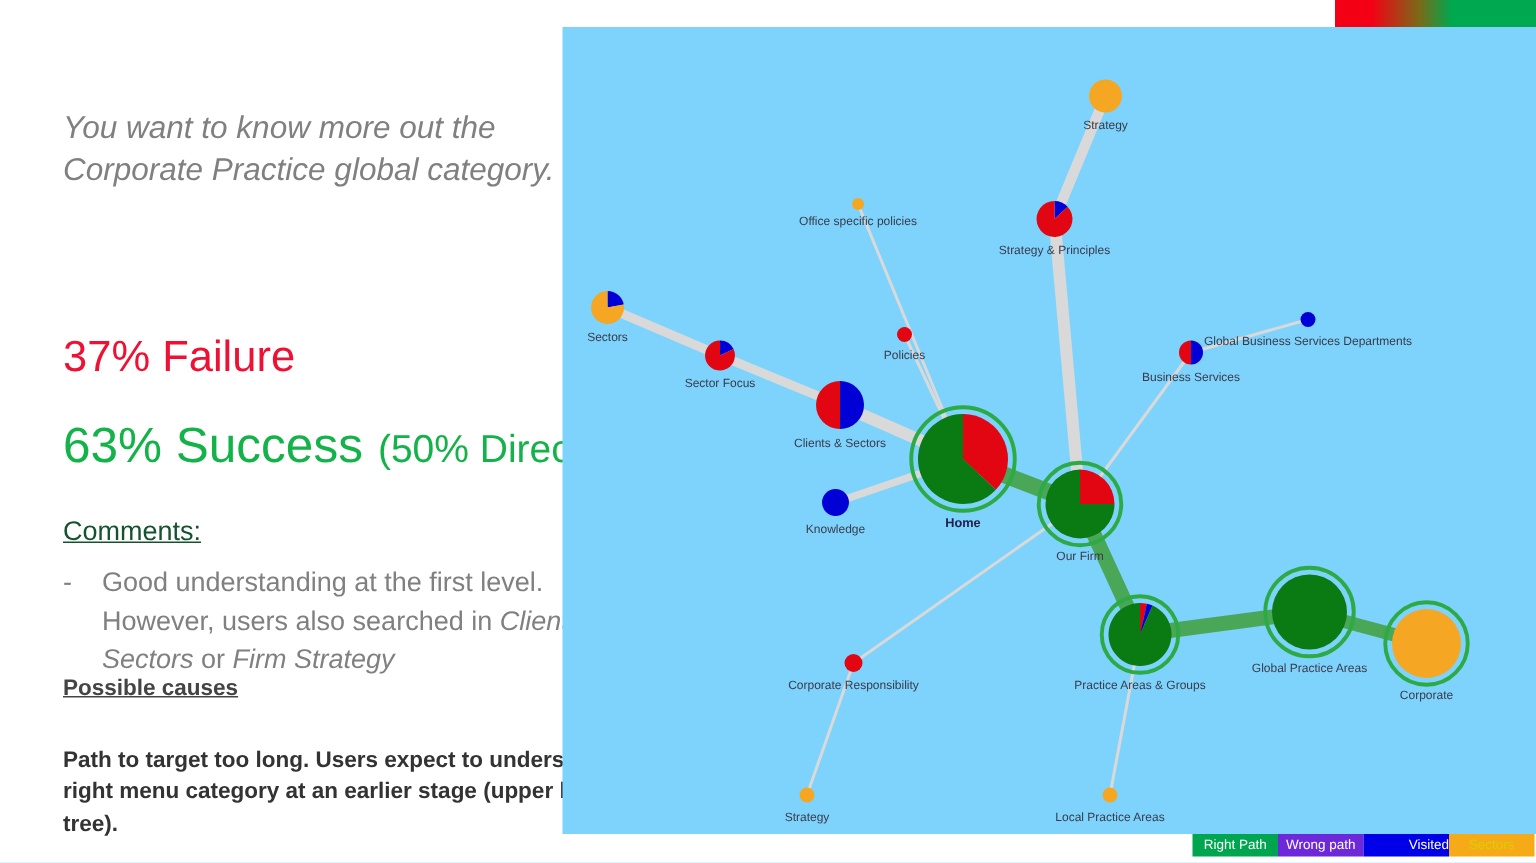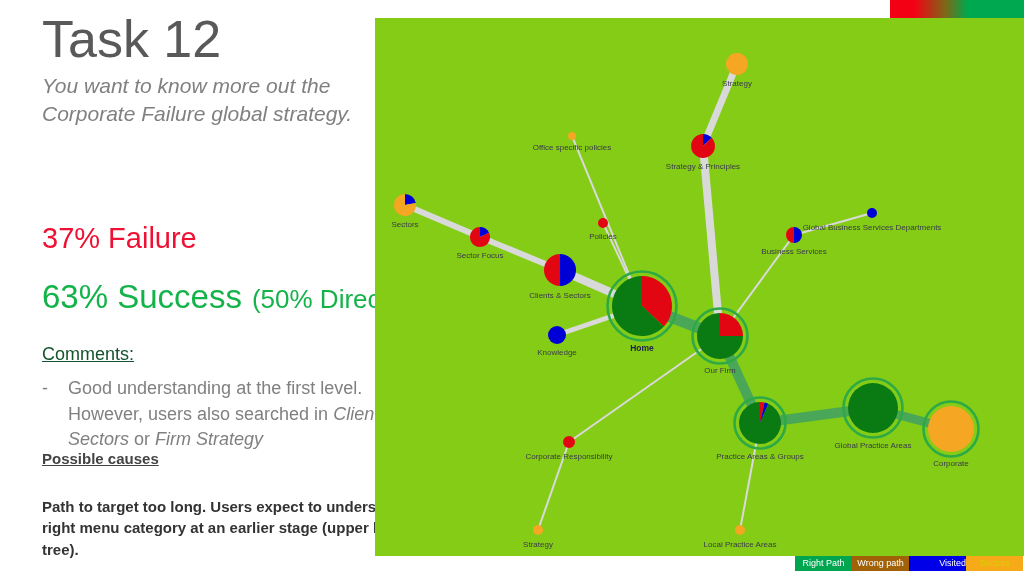--- a/index.html
+++ b/index.html
@@ -130,21 +130,21 @@
     line-height: 1.42;
   }
 
   
   #graph-canvas {
     position: absolute;
     left: 375px;
     top: 18px;
     width: 649px;
     height: 538px;
-    background: #84cc16;
+    background: #7dd3fc;
   }
   #graph-svg { display: block; }
 
   .node-label {
     font-family: "Liberation Sans", sans-serif;
     fill: #3a3a4a;
   }
   .node-label-big {
     font-family: "Liberation Sans", sans-serif;
     fill: #22224a;
@@ -162,34 +162,33 @@
   .legend-item {
     width: 57px;
     height: 15px;
     line-height: 15px;
     text-align: center;
     font-size: 9px;
     color: #ffffff;
     font-family: "Liberation Sans", sans-serif;
   }
   .lg-right  { background: #00a64f; }
-  .lg-wrong  { background: #a16207; }
+  .lg-wrong  { background: #6d28d9; }
   .lg-visit  { background: #0000e8; text-align: right; }
   .lg-select { background: #f7aa17; color: #d8d000; }
 </style>
 </head>
 <body>
 
 <div id="corner-bar"></div>
 
 <div id="left-col">
 
-  <div id="task-title">Task 12</div>
-
-  <div id="task-subtitle">You want to know more out the Corporate Failure global strategy.</div>
+
+  <div id="task-subtitle">You want to know more out the Corporate Practice global category.</div>
 
 
   <div id="failure-line">37% Failure</div>
 
   <div id="success-line">
     <span>63% Success</span><span class="direct">(50% Direct)</span>
   </div>
 
   <div id="comments-head">Comments:</div>
 

